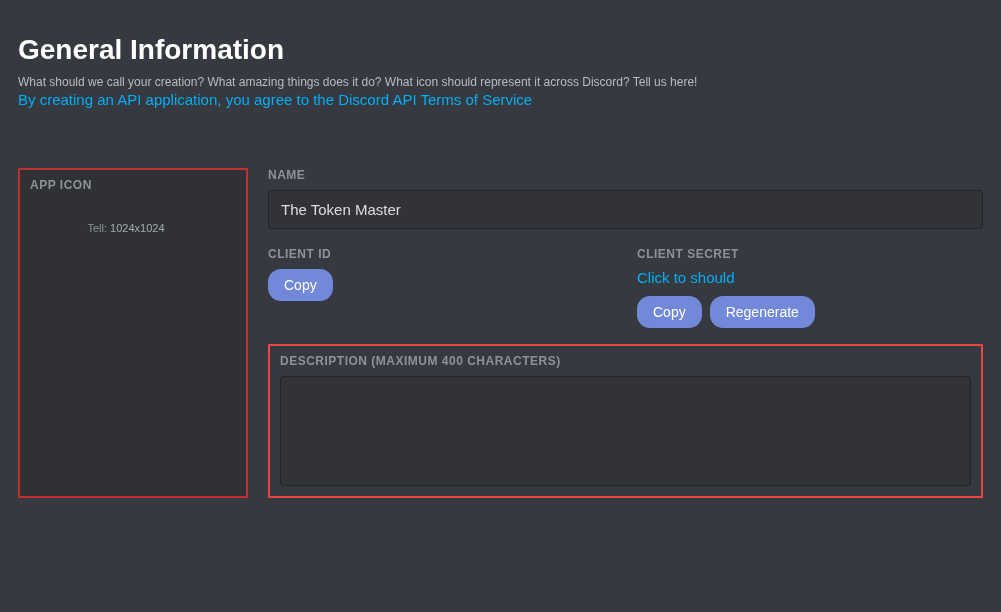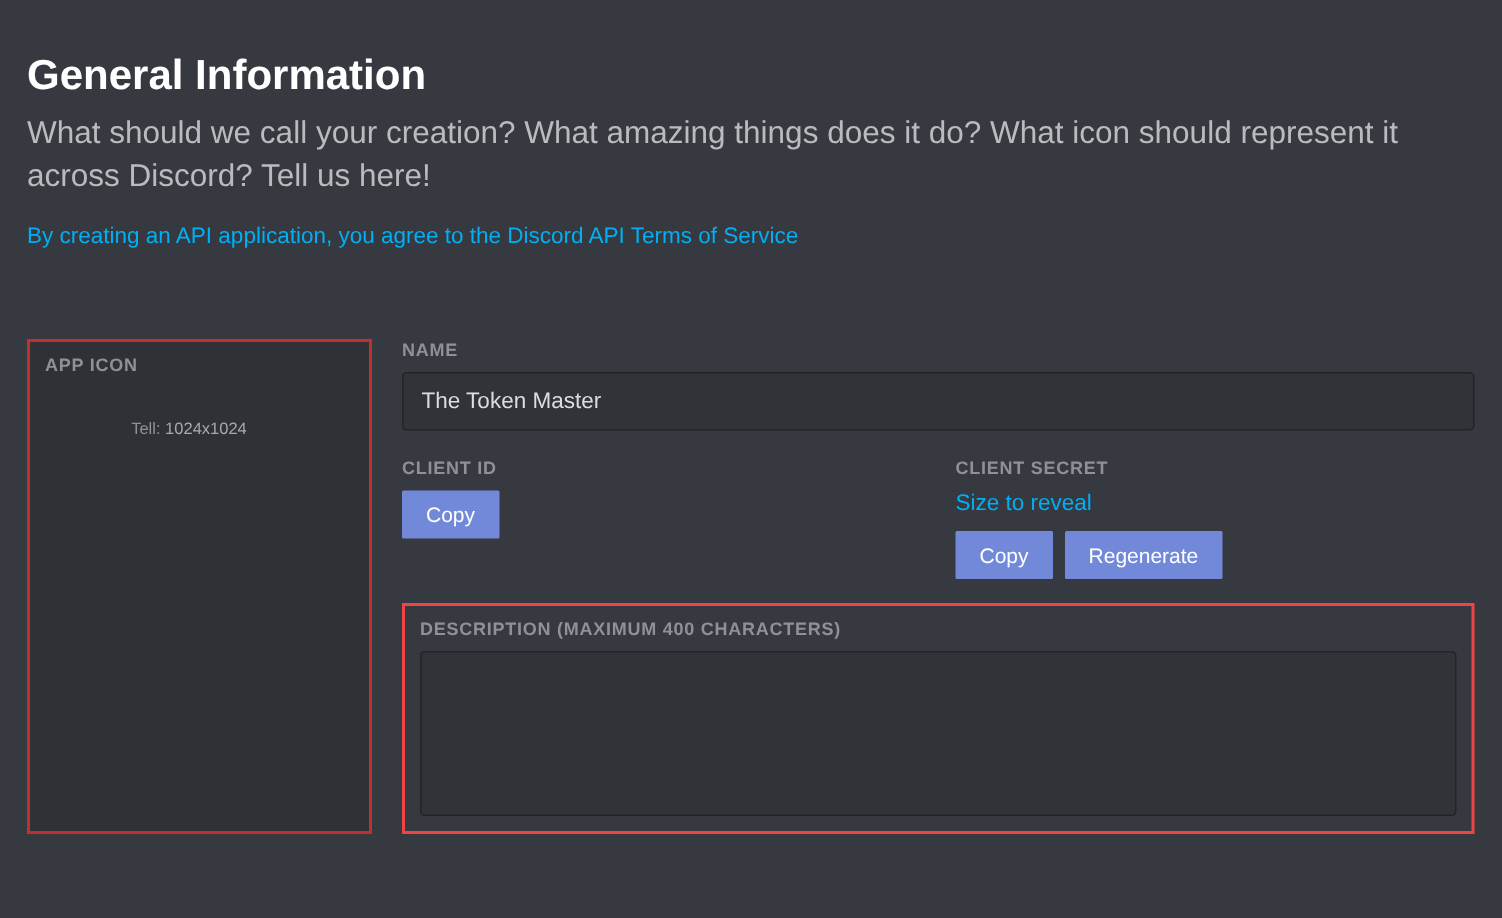--- a/index.html
+++ b/index.html
@@ -18,23 +18,22 @@
     }
     .page-title {
       color: #ffffff;
       font-size: 28px;
       font-weight: 600;
       margin-bottom: 8px;
       margin-top: 16px;
     }
     .page-subtitle {
       color: #b9bbbe;
-      font-size: 21px;
+      font-size: 12px;
       line-height: 1.4;
-      margin-bottom: 16px;
     }
     .tos-link {
       color: #00aff4;
       font-size: 15px;
       text-decoration: none;
       display: inline-block;
       margin-bottom: 60px;
     }
     .content {
       display: flex;
@@ -127,21 +126,21 @@
     .reveal-link {
       color: #00aff4;
       font-size: 15px;
       margin-bottom: 10px;
       cursor: pointer;
     }
     .btn-row { display: flex; gap: 8px; }
     .btn {
       background: #7289da;
       border: none;
-      border-radius: 1px;
+      border-radius: 13px;
       color: #ffffff;
       font-size: 14px;
       font-weight: 500;
       padding: 8px 16px;
       cursor: pointer;
     }
     .desc-box {
       border: 2px solid #ef4444;
       padding: 8px 10px 10px 10px;
       display: flex;
@@ -186,21 +185,21 @@
 
     <div class="id-row">
       <div class="id-col">
         <div class="section-label">CLIENT ID</div>
         <div class="btn-row">
           <button class="btn">Copy</button>
         </div>
       </div>
       <div class="id-col">
         <div class="section-label">CLIENT SECRET</div>
-        <div class="reveal-link">Size to reveal</div>
+        <div class="reveal-link">Click to should</div>
         <div class="btn-row">
           <button class="btn">Copy</button>
           <button class="btn">Regenerate</button>
         </div>
       </div>
     </div>
 
     <div class="desc-box">
       <div class="section-label">DESCRIPTION (MAXIMUM 400 CHARACTERS)</div>
       <textarea class="desc-textarea" style=""></textarea>

